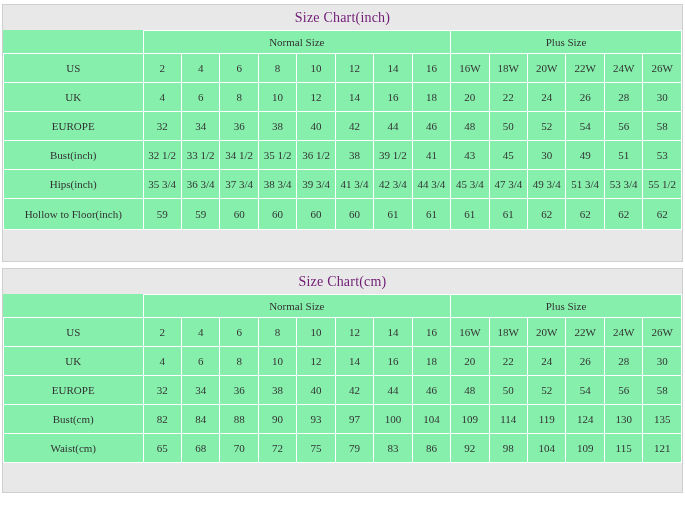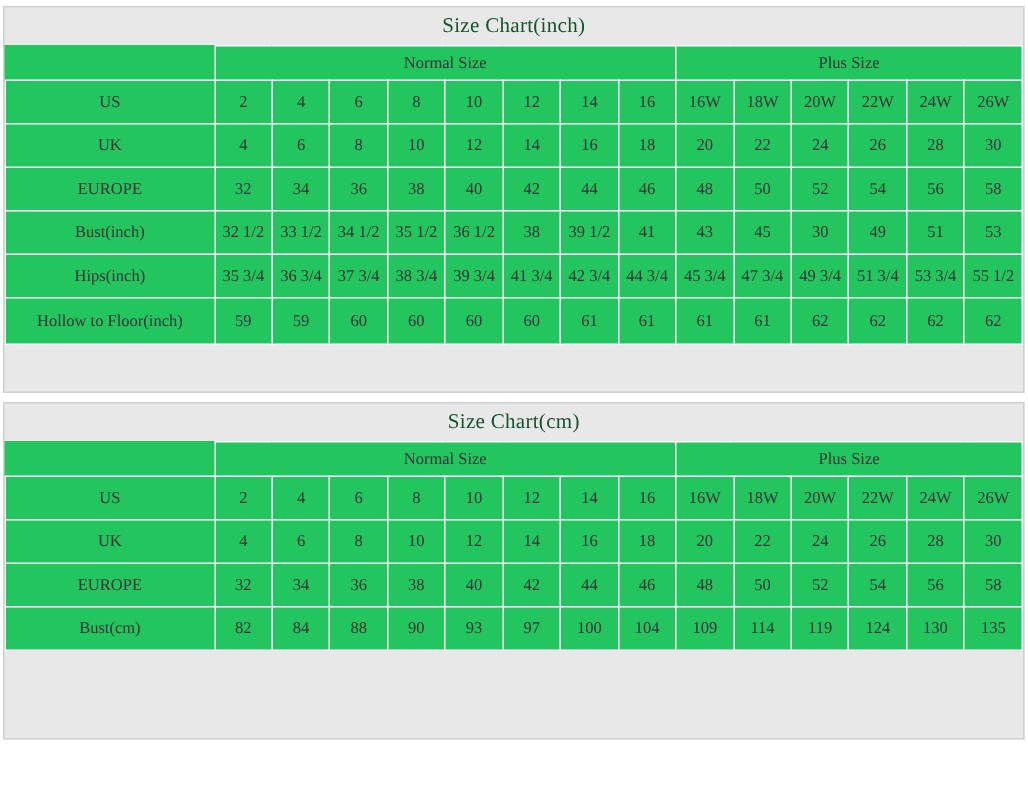--- a/index.html
+++ b/index.html
@@ -28,29 +28,29 @@
     border: 1px solid #cfcfcf;
     box-sizing: border-box;
   }
   #block-inch { top: 4px; height: 258px; }
   #block-cm   { top: 268px; height: 225px; }
 
   .chart-title {
     text-align: center;
     font-size: 14px;
     font-family: "Liberation Serif", serif;
-    color: #14532d;
+    color: #701a75;
     padding: 5px 0 4px 0;
     letter-spacing: 0.2px;
   }
   table.size-table {
     width: 100%;
     border-collapse: collapse;
     table-layout: fixed;
-    background: #22c55e;
+    background: #86efac;
   }
   table.size-table td {
     border: 1px solid #ffffff;
     text-align: center;
     vertical-align: middle;
     font-size: 11px;
     color: #333333;
     font-family: "Liberation Serif", serif;
     padding: 0;
   }
@@ -274,18 +274,35 @@
             <td class="cell-val">97</td>
             <td class="cell-val">100</td>
             <td class="cell-val">104</td>
             <td class="cell-val">109</td>
             <td class="cell-val">114</td>
             <td class="cell-val">119</td>
             <td class="cell-val">124</td>
             <td class="cell-val">130</td>
             <td class="cell-val">135</td>
           </tr>
+          <tr class="data-row">
+            <td class="row-label col-label">Waist(cm)</td>
+            <td class="cell-val">65</td>
+            <td class="cell-val">68</td>
+            <td class="cell-val">70</td>
+            <td class="cell-val">72</td>
+            <td class="cell-val">75</td>
+            <td class="cell-val">79</td>
+            <td class="cell-val">83</td>
+            <td class="cell-val">86</td>
+            <td class="cell-val">92</td>
+            <td class="cell-val">98</td>
+            <td class="cell-val">104</td>
+            <td class="cell-val">109</td>
+            <td class="cell-val">115</td>
+            <td class="cell-val">121</td>
+          </tr>
         </tbody>
     </table>
   </div>
 
   <div class="watermark"></div>
 </div>
 
 </body></html>

